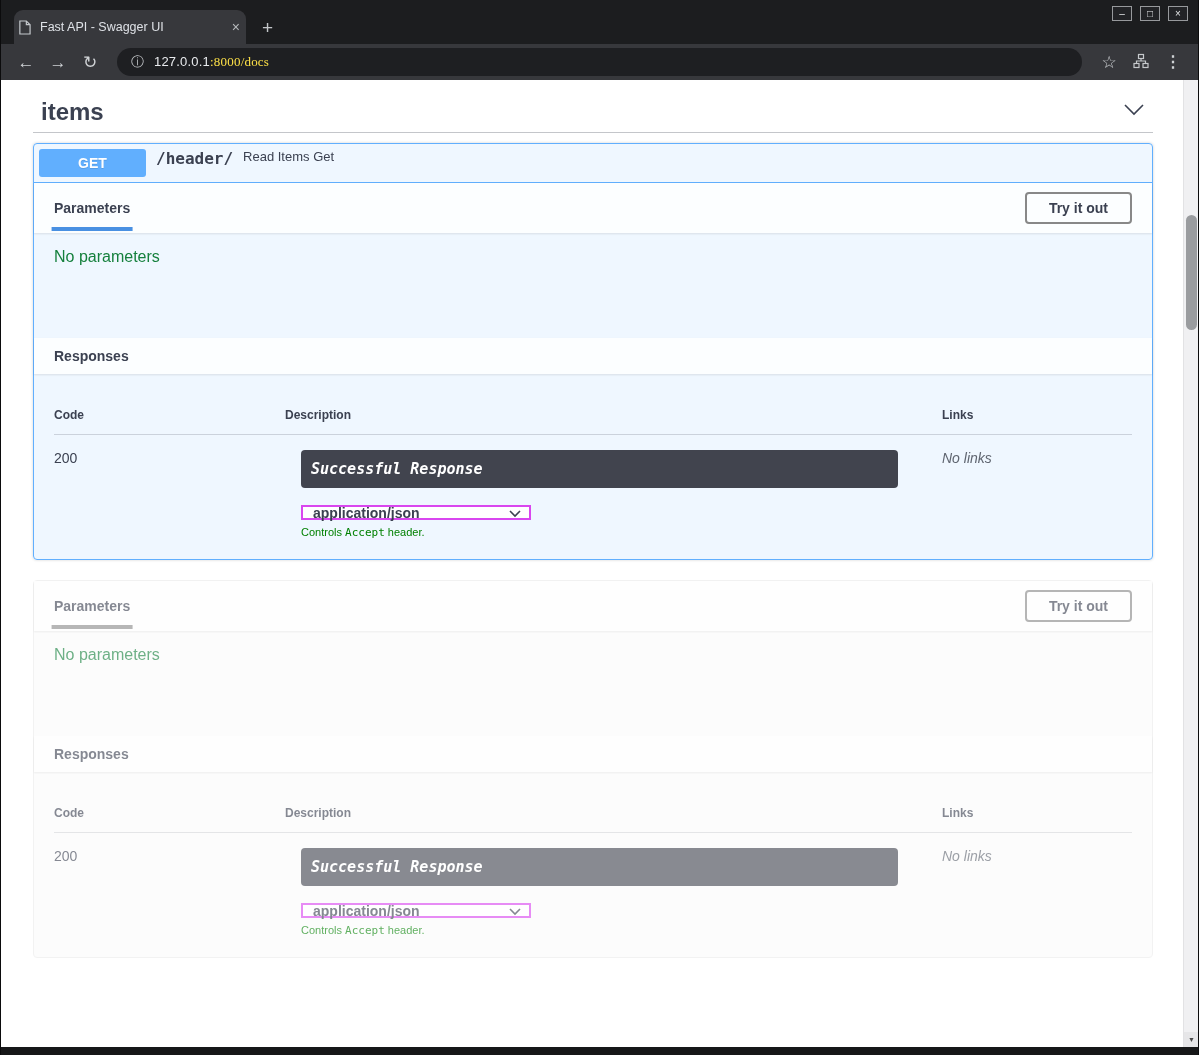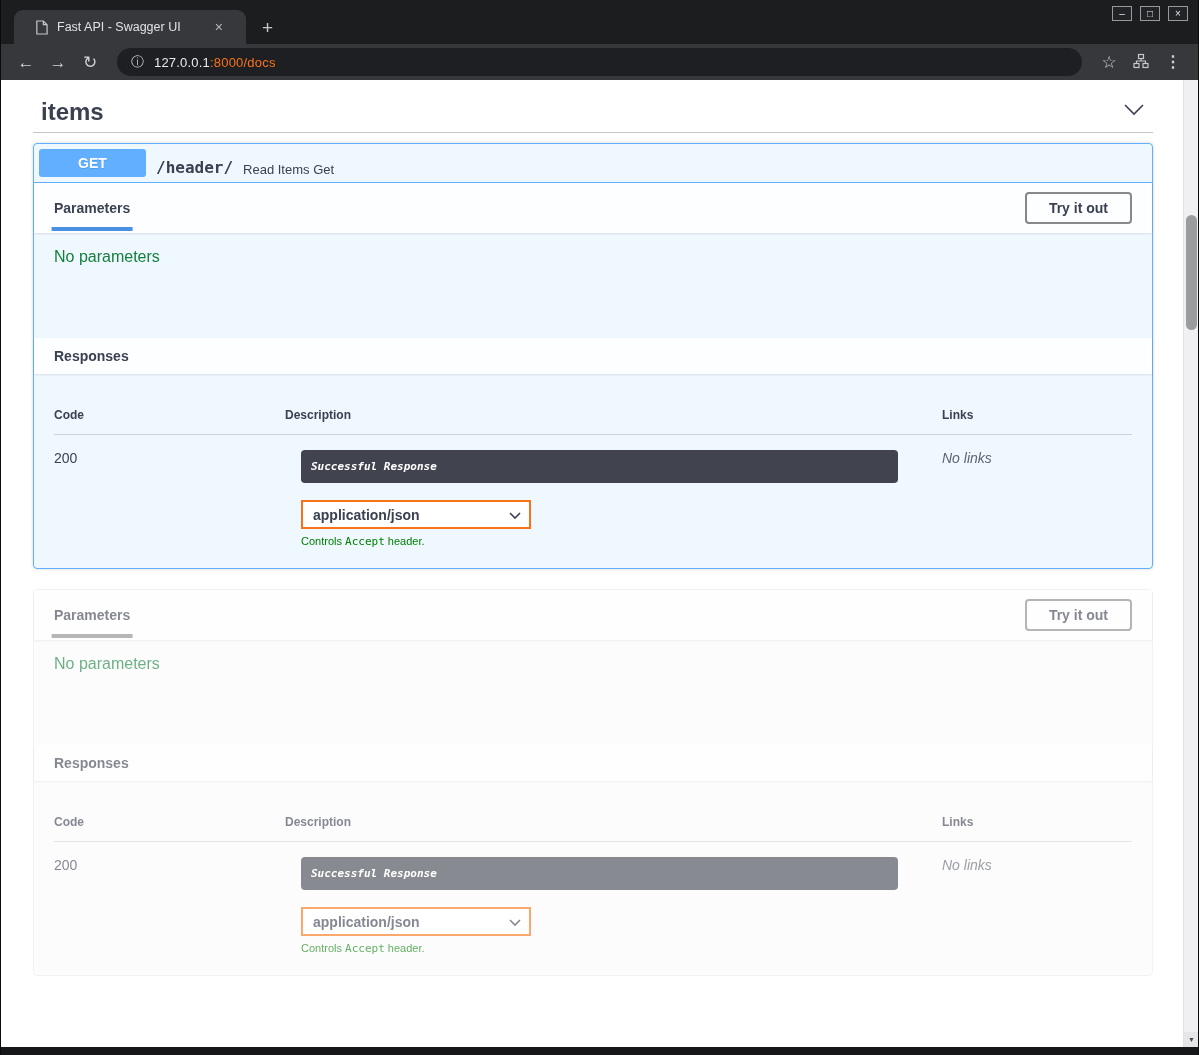--- a/index.html
+++ b/index.html
@@ -4,53 +4,53 @@
 <style>
   * { margin:0; padding:0; box-sizing:border-box; }
   html,body { width:1199px; height:1055px; font-family:"Liberation Sans",sans-serif; background:#101112; overflow:hidden; }
 
   .window { width:1199px; height:1055px; display:flex; flex-direction:column;
             border-left:1px solid #0b0b0c; border-right:1px solid #0b0b0c; background:#101112; }
 
   
   .titlebar { height:44px; background:#1c1d1f; position:relative; display:flex; align-items:flex-end; flex:none; }
   .tab { margin-left:13px; width:232px; height:34px; background:#37383c; border-radius:9px 9px 0 0;
-         display:flex; align-items:center; padding:0 21px; gap:9px; }
+         display:flex; align-items:center; padding:0 4px; gap:9px; }
   .tab-title { color:#dee1e6; font-size:12.5px; flex:1; white-space:nowrap; overflow:hidden; }
   .tab-close { color:#b7babd; font-size:14px; cursor:pointer; padding:0 2px; }
   .favicon { display:flex; align-items:center; }
   .new-tab { color:#c3c6c9; font-size:19px; margin:0 0 7px 16px; cursor:pointer; line-height:1; }
   .window-controls { position:absolute; top:6px; right:10px; display:flex; gap:8px; }
   .win-btn { width:20px; height:15px; border:1px solid #97999c; background:#222326; color:#e2e4e6;
              display:flex; align-items:center; justify-content:center; font-size:10px; line-height:1; cursor:pointer; }
 
   
   .toolbar { height:36px; background:#37383c; display:flex; align-items:center; padding:0 12px; gap:6px; flex:none; }
   .nav-icon { color:#cfd2d5; font-size:17px; width:26px; text-align:center; cursor:pointer; line-height:1; }
   .urlbar { flex:1; height:28px; background:#1e1f22; border-radius:14px; margin:0 8px;
             display:flex; align-items:center; padding:0 14px; gap:10px; cursor:text; }
   .info-icon { color:#c0c3c6; font-size:13px; }
   .url-text { font-size:13px; letter-spacing:.2px; }
   .url-host { color:#e8eaed; }
-  .url-rest { color:#f97316; }
+  .url-rest { color:#fde047;font-family:Liberation Serif, serif; }
   .menu-icon { font-size:16px; font-weight:bold; }
 
   
   .content { flex:1; background:#ffffff; position:relative; overflow:hidden; border-bottom:8px solid #161718; }
   .swagger { position:absolute; left:0; top:0; right:15px; bottom:0; padding:8px 30px 0 32px; overflow:hidden; }
 
   .opblock-tag { display:flex; align-items:center; justify-content:space-between;
                  padding:10px 8px 6px; border-bottom:1px solid rgba(59,65,81,.3); cursor:pointer; }
   .opblock-tag h3 { font-size:24px; color:#3b4151; font-weight:700; }
 
   .opblock { margin:10px 0 20px; border-radius:4px; }
   .opblock-get { border:1px solid #61affe; background:rgba(97,175,254,.10); box-shadow:0 0 3px rgba(0,0,0,.18); }
   .opblock-deprecated { border:1px solid #ebebeb; background:rgba(235,235,235,.25); opacity:.62; }
 
-  .opblock-summary { display:flex; align-items:flex-end; padding:5px; cursor:pointer; }
+  .opblock-summary { display:flex; align-items:flex-start; padding:5px; cursor:pointer; }
   .opblock-get .opblock-summary { border-bottom:1px solid #61affe; }
   .opblock-deprecated .opblock-summary { border-bottom:1px solid #ebebeb; }
 
   .method-badge { width:107px; text-align:center; padding:6px 0; border-radius:3px;
                   background:#61affe; color:#fff; font-weight:700; font-size:14px;
                   text-shadow:0 1px 0 rgba(0,0,0,.1); flex:none; }
   .opblock-deprecated .method-badge { background:#ebebeb; color:#fdfdfd; text-shadow:none; }
 
   .op-path { font-family:"DejaVu Sans Mono",monospace; font-size:16px; font-weight:600;
              color:#3b4151; padding:0 10px; }
@@ -73,22 +73,22 @@
   .op-body-text { padding:15px 20px 72px; font-size:16px; color:#15803d; }
   .deprecated-warning { padding:16px 20px 17px; font-size:14px; color:#3b4151; }
 
   .responses-wrapper { padding:34px 20px 20px; }
   .rt-head, .rt-row { display:grid; grid-template-columns:231px 1fr 190px; }
   .rt-head { border-bottom:1px solid rgba(59,65,81,.2); }
   .rt-head > div { font-size:12px; font-weight:700; color:#3b4151; padding-bottom:12px; }
   .rt-row { padding-top:15px; font-size:14px; color:#3b4151;gap:16px; }
   .col-desc { padding-right:28px; }
   .response-box { background:#41444e; border-radius:4px; padding:10px; color:#fff;
-                  font-family:"DejaVu Sans Mono",monospace; font-style:italic; font-weight:600; font-size:11px; }
-  .media-select { margin-top:17px; width:230px; height:29px; background:#fff; border:2px solid #f97316;
+                  font-family:"DejaVu Sans Mono",monospace; font-style:italic; font-weight:600; font-size:15px; }
+  .media-select { margin-top:17px; width:230px; height:15px; background:#fff; border:2px solid #d946ef;
                   border-radius:0; display:flex; align-items:center; justify-content:space-between;
                   padding:0 8px 0 10px; font-weight:700; font-size:14px; color:#3b4151; cursor:pointer; }
   .accept-note { margin-top:6px; font-size:11px; color:#008000; }
   .accept-note code { font-family:"DejaVu Sans Mono",monospace; font-size:11px; }
   .col-links { font-style:italic; color:#5f6570; }
 
   
   .scrollbar { position:absolute; top:0; right:0; bottom:0; width:15px; background:#f0f0f2; border-left:1px solid #e2e2e4; }
   .scroll-thumb { position:absolute; top:135px; left:2px; width:11px; height:115px; background:#9a9c9f; border-radius:6px; cursor:pointer; }
   .scroll-down { position:absolute; bottom:0; left:0; width:15px; height:15px; display:flex; align-items:center;

